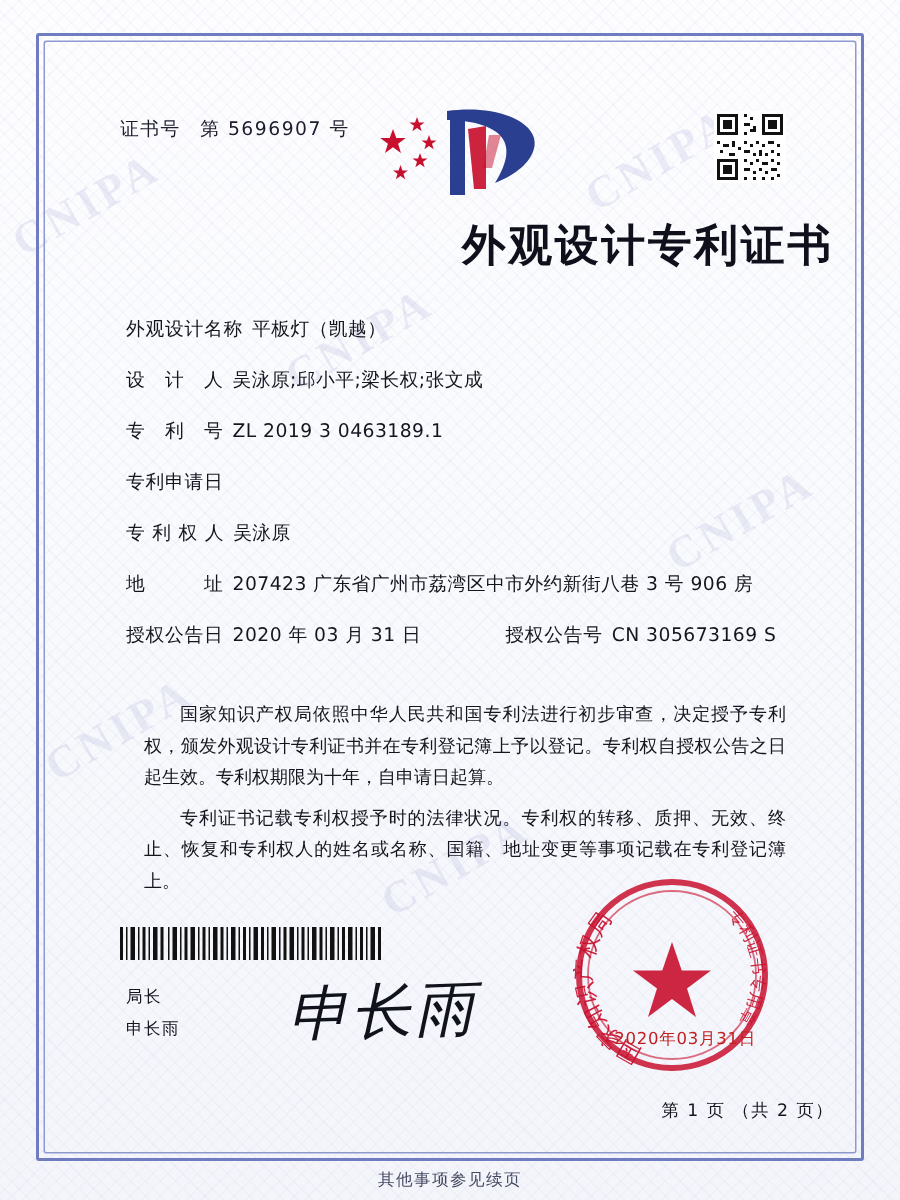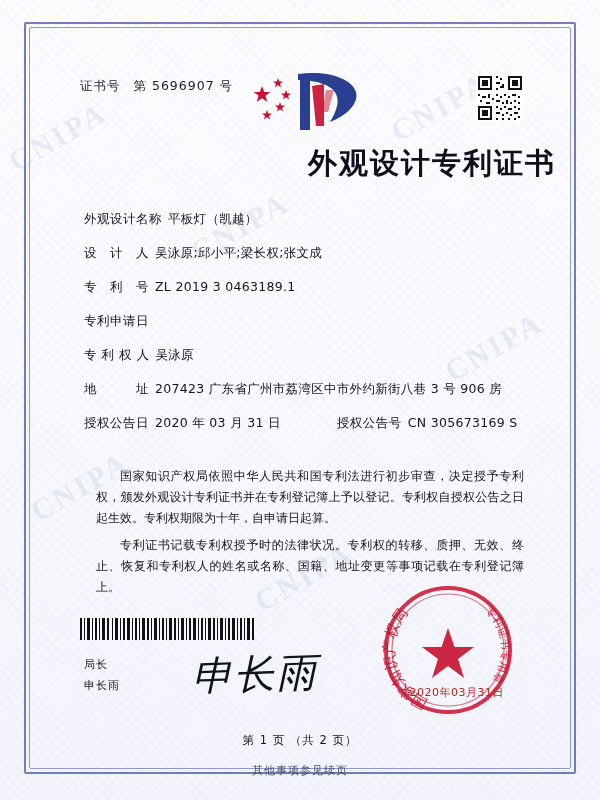--- a/index.html
+++ b/index.html
@@ -199,31 +199,31 @@
     font-size: 11px;
     color: #c02020;
     letter-spacing: 0.5px;
   }
 
   .page-no {
     position: absolute;
     left: 0;
     right: 0;
     bottom: 4px;
-    text-align: center;
+    text-align: right;
     font-size: 11.5px;
     color: #15151f;
     letter-spacing: 1px;
     margin-top: 20px;
   }
   .footer-note {
     position: absolute;
     left: 0;
     right: 0;
-    bottom: 22px;
+    bottom: 6px;
     text-align: center;
     font-size: 11px;
     color: #444a60;
     letter-spacing: 1px;
   }
 </style>
 </head>
 <body>
 
 <div class="page">

